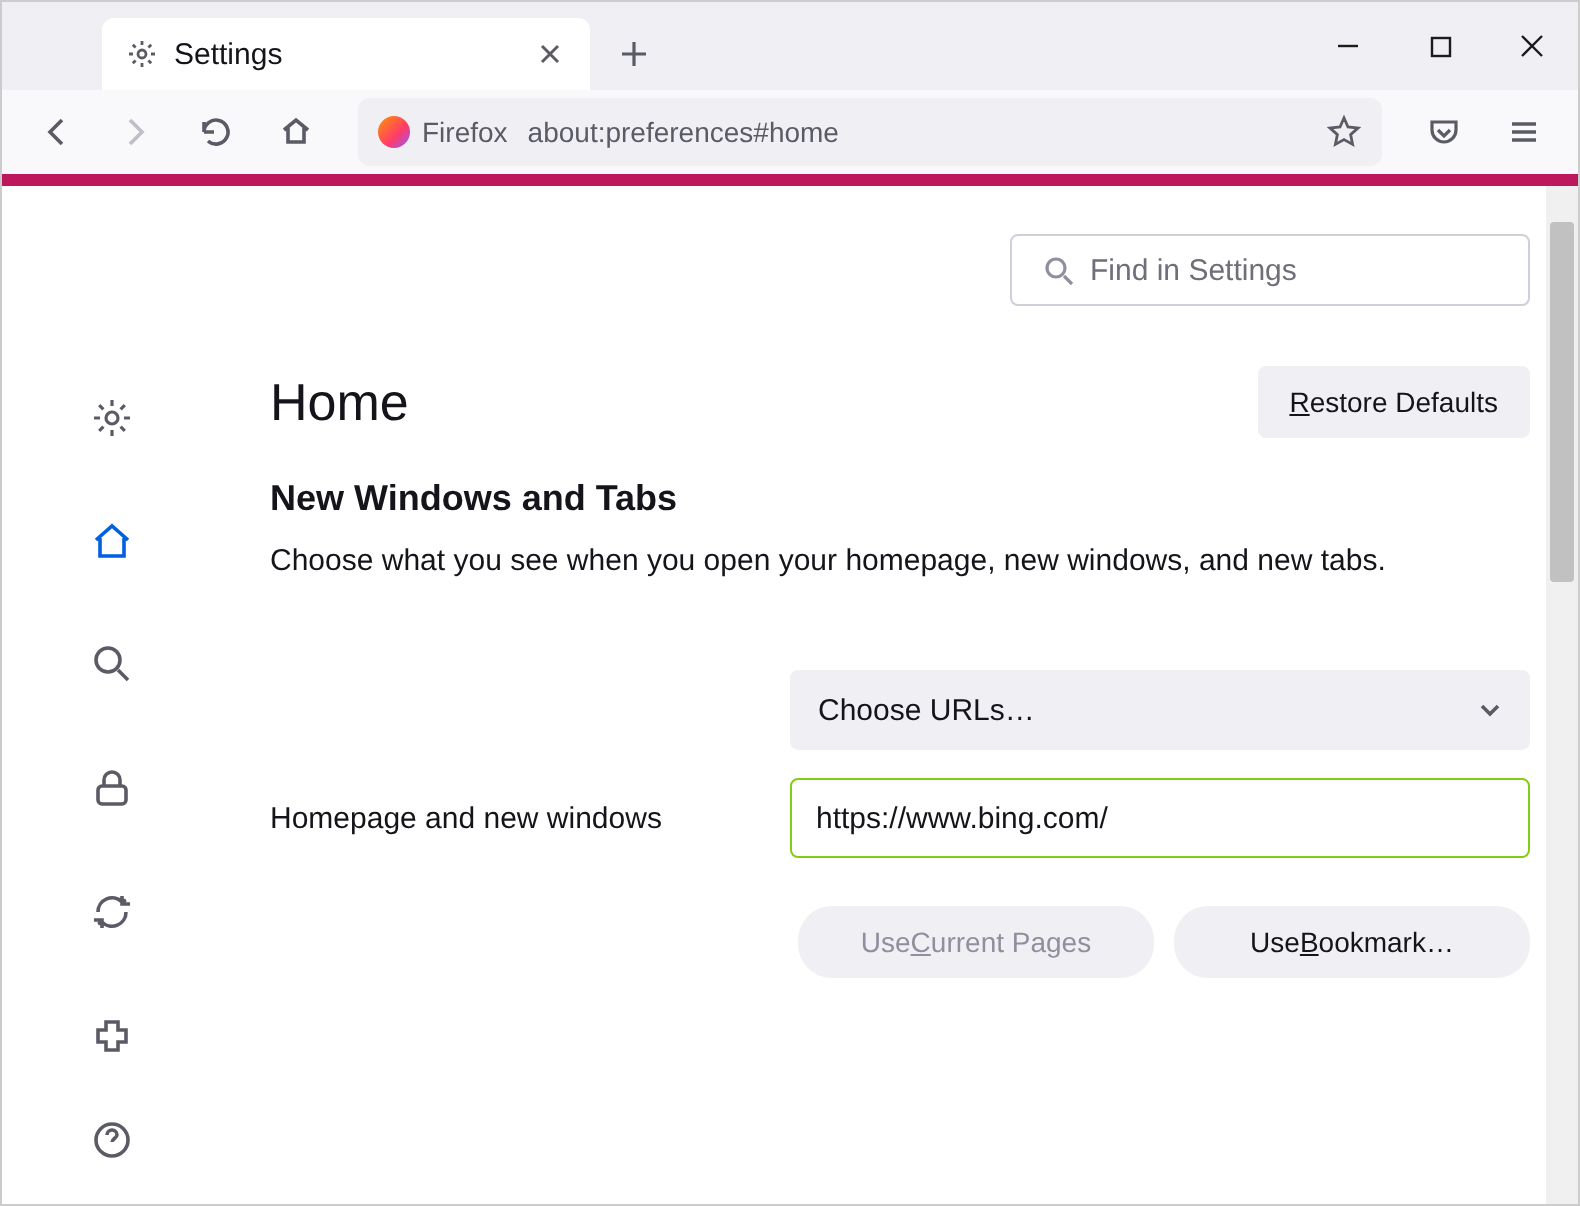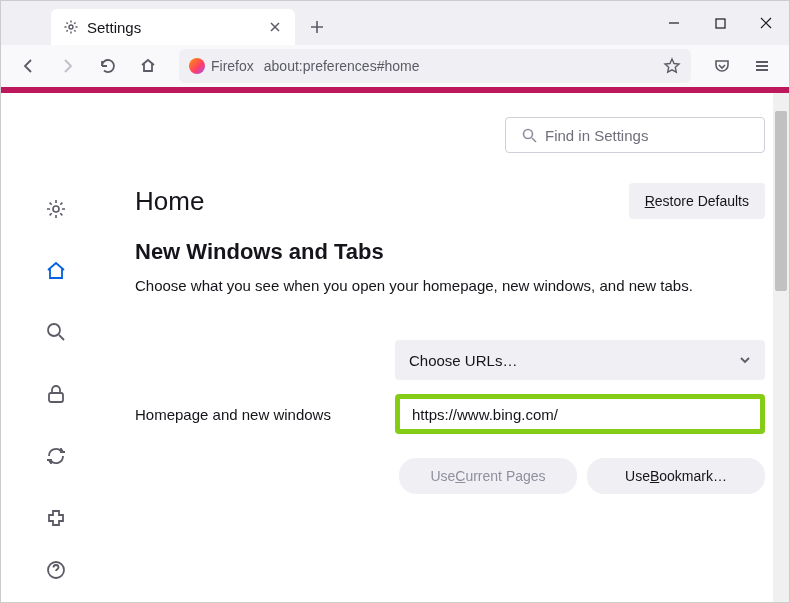--- a/index.html
+++ b/index.html
@@ -32,29 +32,29 @@
 .sidebar-item.active { color: #0060df; }
 .sidebar-bottom { margin-top: auto; padding-bottom: 14px; display: flex; flex-direction: column; align-items: center; gap: 16px; }
 
 .main { flex: 1; padding: 24px 24px 0 24px; position: relative; overflow: hidden; }
 .search-row { display: flex; justify-content: flex-end; margin-bottom: 30px; }
 .search-box { width: 260px; height: 36px; border: 1px solid #cfcfd8; border-radius: 4px; display: flex; align-items: center; padding: 0 16px; gap: 8px; color: #6f6f7b; font-size: 15px; background:#fff; }
 .page-title-row { display: flex; align-items: center; justify-content: space-between; margin-bottom: 20px; }
 .page-title { font-size: 26px; font-weight: 400; color: #15141a; }
 .btn { height: 36px; padding: 0 16px; background: #f0f0f4; border: none; border-radius: 4px; font-size: 14px; color: #15141a; display: inline-flex; align-items: center; justify-content: center; cursor: pointer; }
 .btn.disabled { color: #8f8f9d; }
-.section-heading { font-size: 22px; font-weight: 600; color: #15141a; margin-bottom: 10px; }
+.section-heading { font-size: 18px; font-weight: 600; color: #15141a; margin-bottom: 10px; }
 .section-desc { font-size: 15px; color: #15141a; margin-bottom: 44px; line-height: 1.4; }
 
 .form-row { display: flex; align-items: center; margin-bottom: 14px; }
 .form-label { width: 260px; font-size: 15px; color: #15141a; }
 .form-control-col { flex: 1; max-width: 370px; }
 .select { width: 100%; height: 40px; background: #f0f0f4; border-radius: 4px; display: flex; align-items: center; padding: 0 14px; font-size: 15px; color: #15141a; justify-content: space-between; cursor: pointer; }
 .select .chev { color: #5b5b66; }
-.text-input { width: 100%; height: 40px; border: 5px solid #84cc16; border-radius: 4px; padding: 0 12px; font-size: 15px; color: #15141a; background:#fff; }
+.text-input { width: 100%; height: 40px; border: 1px solid #84cc16; border-radius: 4px; padding: 0 12px; font-size: 15px; color: #15141a; background:#fff; }
 .btn-row { display: flex; gap: 10px; justify-content: flex-end; margin-top: 10px; margin-bottom: 24px; }
 .btn-row .btn { flex: 1; max-width: 178px; border-radius: 17px; }
 
 .underline { text-decoration: underline; }
 
 .scrollbar-track { position: absolute; right: 0; top: 0; width: 16px; height: 100%; background: #f0f0f0; }
 .scrollbar-thumb { position: absolute; right: 2px; width: 12px; background: #c1c1c1; border-radius: 2px; }
 svg { display: block; }
 </style>
 </head>

